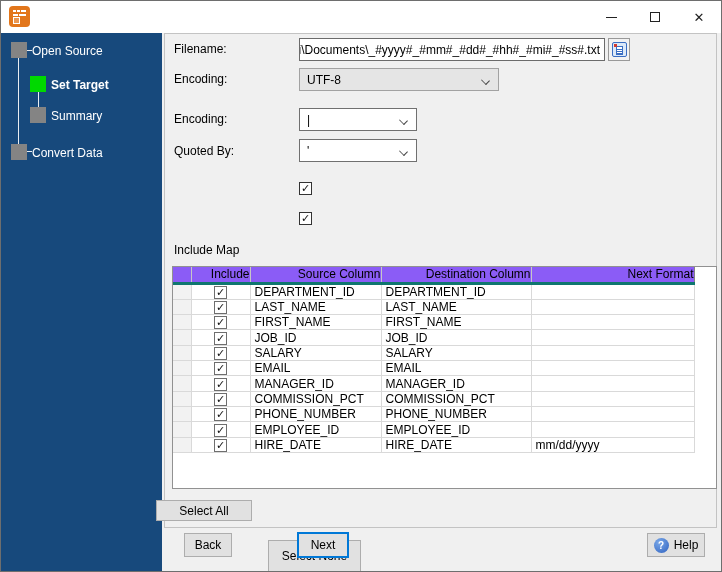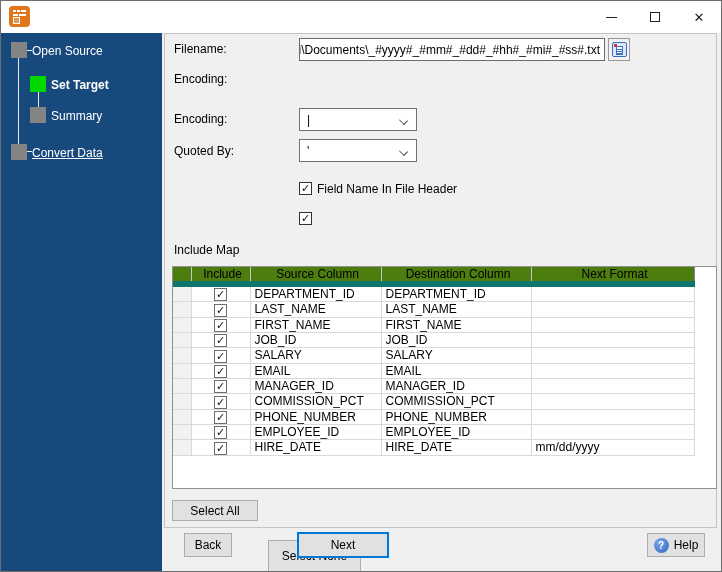--- a/index.html
+++ b/index.html
@@ -53,22 +53,22 @@
   .browse-ico .page{ position:absolute; left:3px; top:3px; width:7px; height:9px; background:#fff;
     border:1px solid #3a6ec2;
     background:linear-gradient(#fff 0 2px,#3a6ec2 2px 3px,#fff 3px 4px,#3a6ec2 4px 5px,#fff 5px 6px,#3a6ec2 6px 7px,#fff 7px); }
   .browse-ico .dot{ position:absolute; left:1px; top:1px; width:3px; height:3px; background:#d23a2e; }
   .checkbox{ position:absolute; width:13px; height:13px; background:#fff; border:1px solid #333;
     font-size:11px; line-height:11px; text-align:center; color:#111; }
   
   .table-wrap{ position:absolute; left:171px; top:265px; width:545px; height:223px;
     background:#fff; border:1px solid #919191; overflow:hidden; }
   table.grid{ border-collapse:collapse; table-layout:fixed; width:521px; font-size:12px; }
-  table.grid th{ height:16px; background:#4d7c0f; font-weight:normal; text-align:center;
-    padding:0 0 0 4px; border-right:1px solid #c6c6c6; border-bottom:6px solid #0f766e;
+  table.grid th{ height:16px; background:#8b5cf6; font-weight:normal; text-align:right;
+    padding:0 0 0 4px; border-right:1px solid #c6c6c6; border-bottom:3px solid #0f766e;
     white-space:nowrap; overflow:hidden; }
   table.grid th:last-child{ border-right:1px solid #858585; }
   table.grid td{ height:15px; border-right:1px solid #d9d9d9; border-bottom:1px solid #d9d9d9;
     padding:0 0 0 4px; white-space:nowrap; overflow:hidden; }
   table.grid td.sel{ background:#f2f2f2; padding:0; }
   table.grid td.inc{ text-align:center; padding:0; }
   .grid-check{ display:inline-block; width:13px; height:13px; border:1px solid #6e6e6e;
     background:#fff; font-size:11px; line-height:11px; vertical-align:middle; color:#111; }
   
   .btn{ position:absolute; background:#e1e1e1; border:1px solid #adadad; font-size:12px;
@@ -110,50 +110,53 @@
     <div class="step-sq" style="left:10px; top:9px;"></div>
     <span class="step-label" style="left:31px; top:11px;">Open Source</span>
 
     <div class="step-sq active" style="left:29px; top:43px;"></div>
     <span class="step-label bold" style="left:50px; top:45px;">Set Target</span>
 
     <div class="step-sq" style="left:29px; top:74px;"></div>
     <span class="step-label" style="left:50px; top:76px;">Summary</span>
 
     <div class="step-sq" style="left:10px; top:111px;"></div>
-    <span class="step-label" style="left:31px; top:113px;text-decoration:underline;">Convert Data</span>
+    <span class="step-label" style="left:31px; top:113px;">Convert Data</span>
   </div>
 
   <div class="panel"></div>
 
   <span class="fld-label" style="left:173px; top:41px;">Filename:</span>
   <div class="text-input" style="left:298px; top:37px; width:306px; height:23px;">i\Documents\_#yyyy#_#mm#_#dd#_#hh#_#mi#_#ss#.txt</div>
   <div class="browse-btn">
     <div class="browse-ico">
       <div class="page"></div>
       <div class="dot"></div>
     </div>
   </div>
 
   <span class="fld-label" style="left:173px; top:71px;">Encoding:</span>
+  <div class="combo gray" style="left:298px; top:67px; width:200px; height:23px;">
+    <span>UTF-8</span>
+    <i class="chev"></i>
+  </div>
 
   <span class="fld-label" style="left:173px; top:111px;">Encoding:</span>
   <div class="combo" style="left:298px; top:107px; width:118px; height:23px;">
     <span>|</span>
     <i class="chev"></i>
   </div>
 
   <span class="fld-label" style="left:173px; top:143px;">Quoted By:</span>
   <div class="combo" style="left:298px; top:138px; width:118px; height:23px;">
     <span>'</span>
     <i class="chev"></i>
   </div>
 
   <div class="checkbox" style="left:298px; top:181px;">✓</div>
-  <span class="fld-label" style="left:316px; top:181px;">Field Name In File Header</span>
 
   <div class="checkbox" style="left:298px; top:211px;">✓</div>
 
   <span class="fld-label" style="left:173px; top:242px;">Include Map</span>
 
   <div class="table-wrap">
     <table class="grid">
       <colgroup>
         <col style="width:18px">
           <col style="width:59px">
@@ -245,23 +248,23 @@
             <td class="sel"></td>
             <td class="inc"><span class="grid-check">✓</span></td>
             <td>HIRE_DATE</td>
             <td>HIRE_DATE</td>
             <td>mm/dd/yyyy</td>
           </tr>
         </tbody>
     </table>
   </div>
 
-  <div class="btn" style="left:171px; top:499px; width:86px; height:21px;">Select All</div>
+  <div class="btn" style="left:155px; top:499px; width:96px; height:21px;">Select All</div>
   <div class="btn" style="left:267px; top:499px; width:93px; height:32px;margin-top:40px;">Select None</div>
 
   <div class="btn" style="left:183px; top:532px; width:48px; height:24px;">Back</div>
-  <div class="btn default" style="left:296px; top:531px; width:92px; height:26px;">Next</div>
+  <div class="btn default" style="left:296px; top:531px; width:52px; height:26px;">Next</div>
   <div class="btn" style="left:646px; top:532px; width:58px; height:24px;">
     <span class="help-ico">?</span>
     <span>Help</span>
   </div>
 
 </div>
 
 </body></html>

